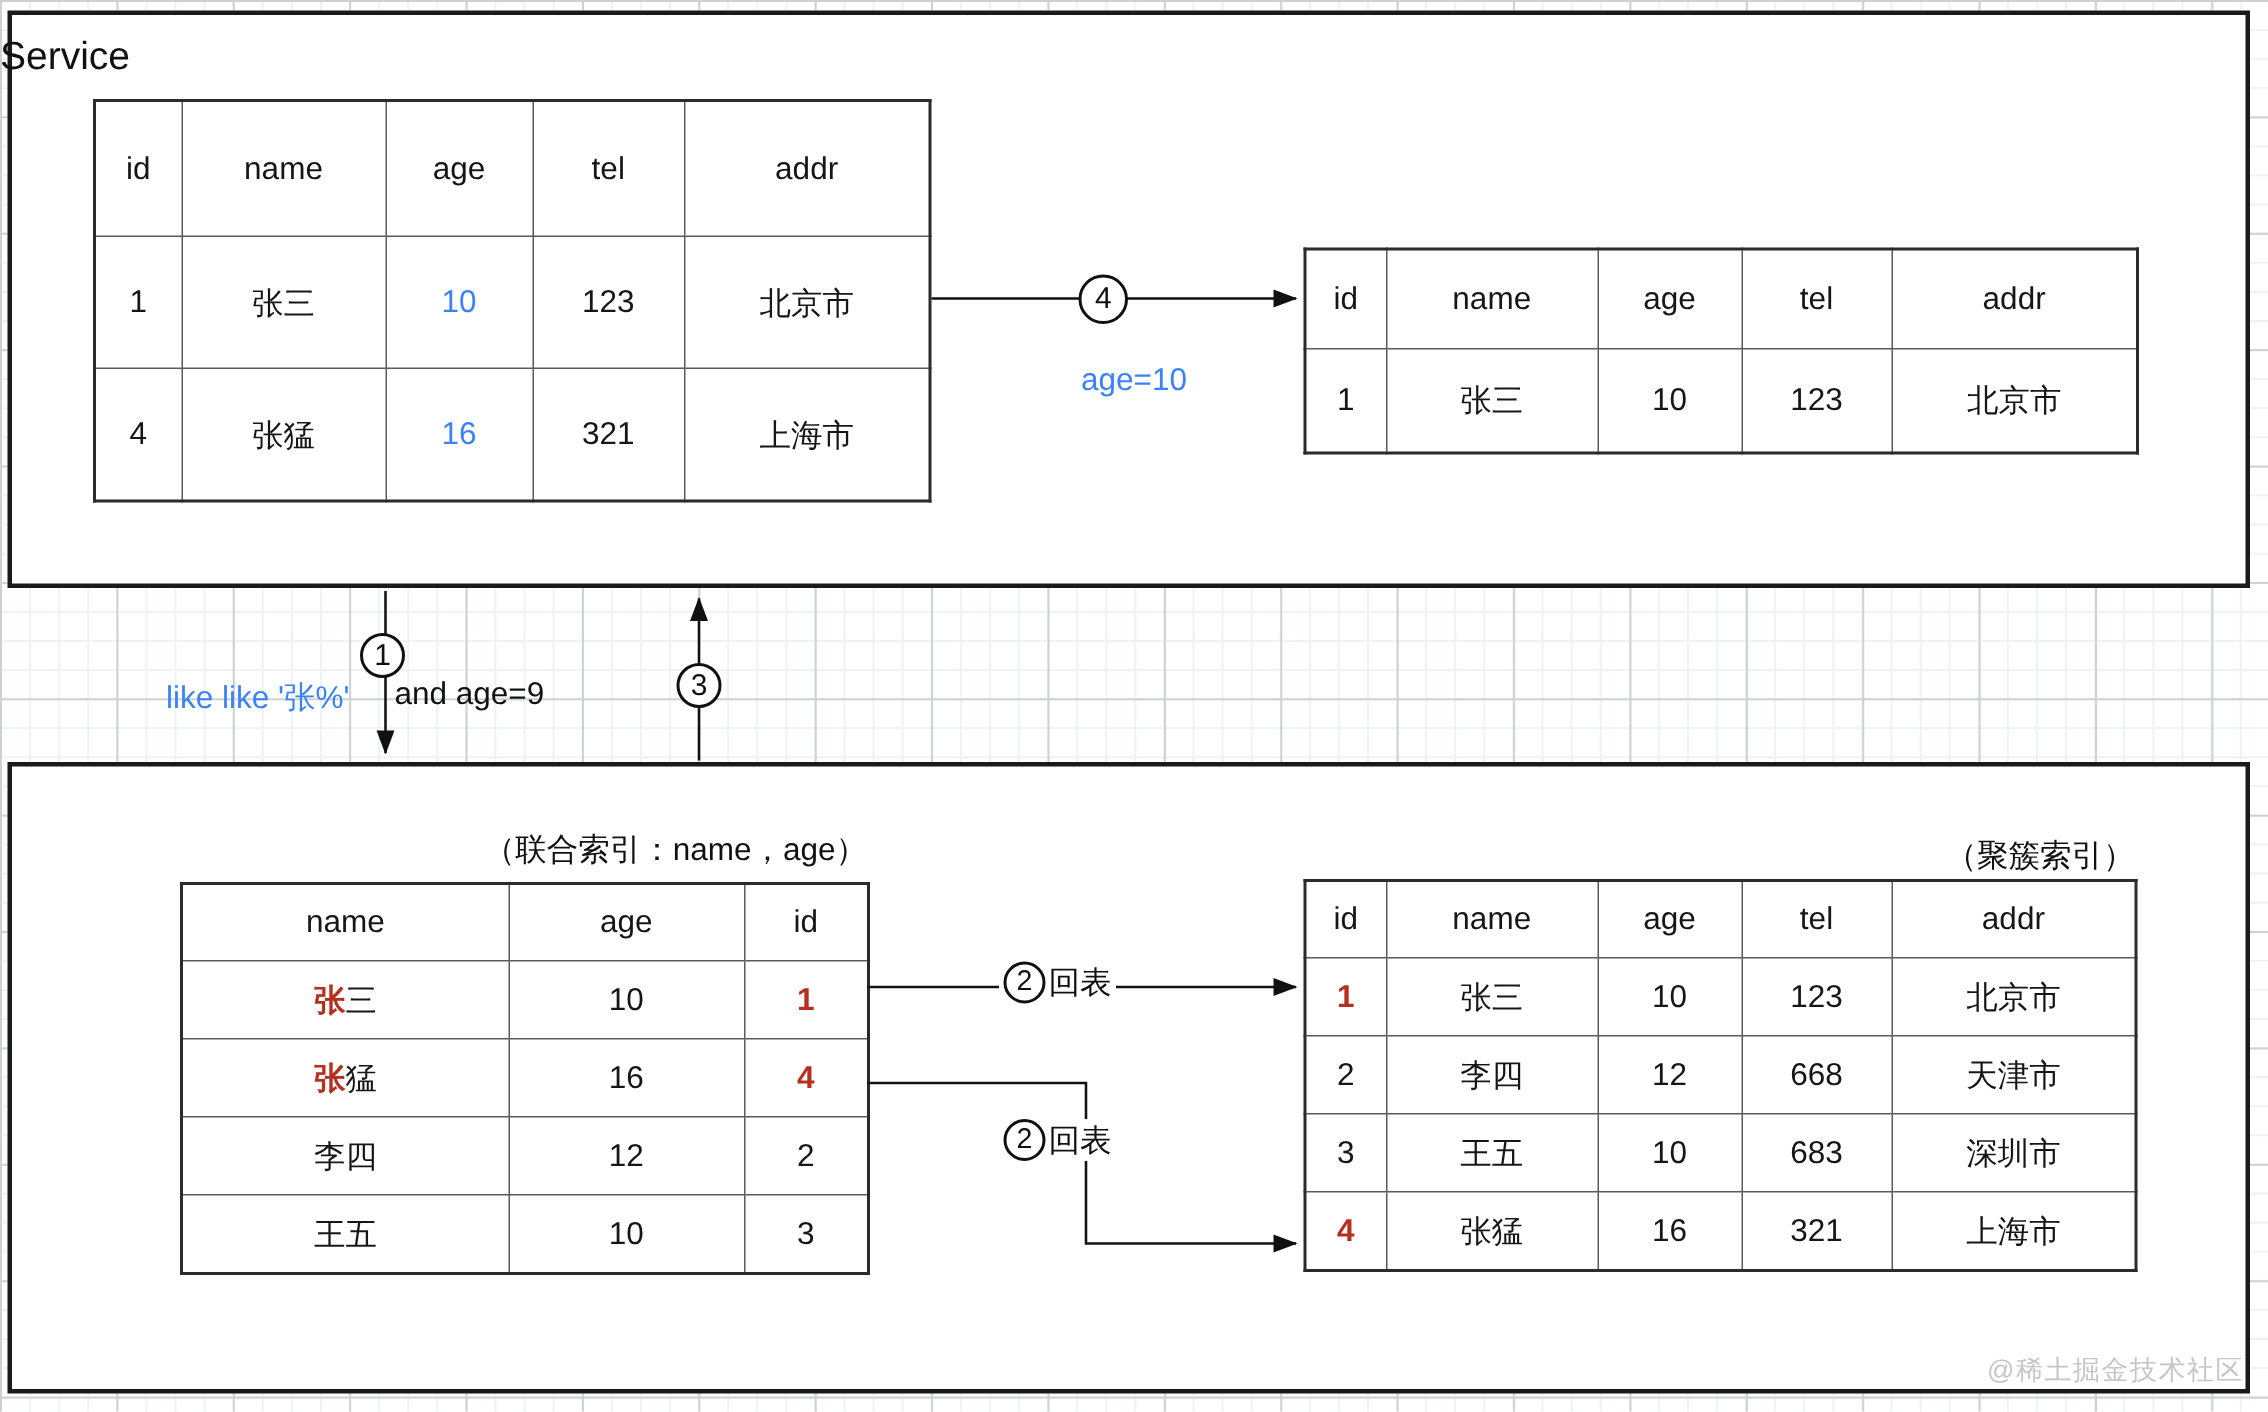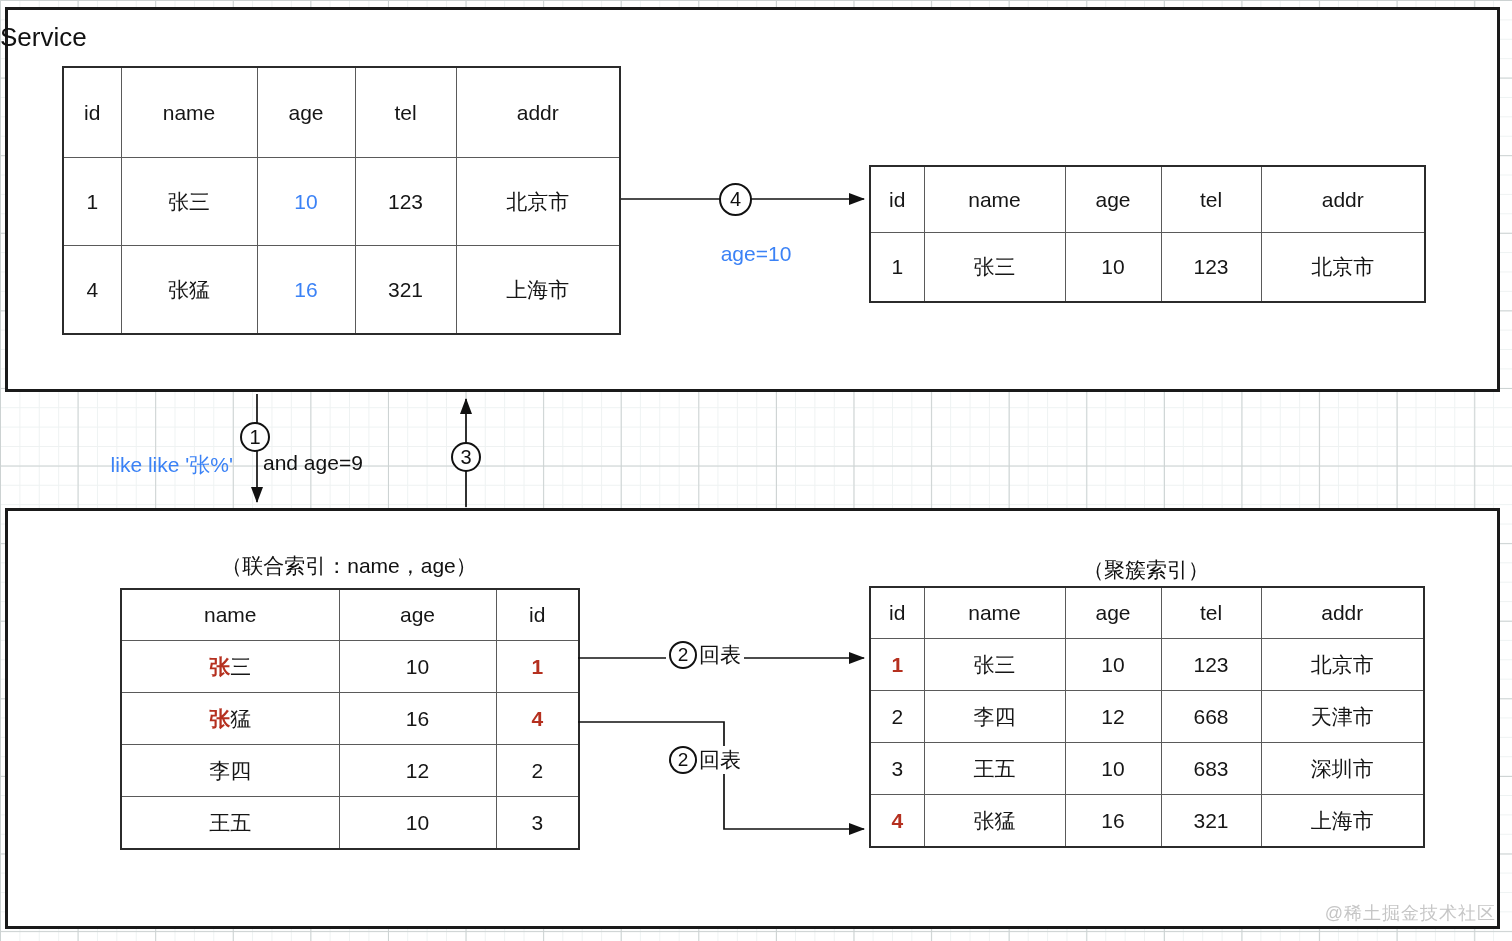--- a/index.html
+++ b/index.html
@@ -21,21 +21,21 @@
   th,td{border:1.5px solid #5a5a5a;text-align:center;vertical-align:middle;padding:0;
     font-weight:400;font-size:21px;color:#161616;overflow:hidden;}
   #t1{left:62px;top:66px;width:557px;}
   #t1 th{height:89px;} #t1 td{height:87px;}
   #t2{left:869px;top:165px;width:555px;}
   #t2 th{height:65px;} #t2 td{height:68px;}
   #t3{left:120px;top:588px;width:458px;}
   #t3 th{height:50px;} #t3 td{height:51px;}
   #t4{left:869px;top:586px;width:554px;}
   #t4 th{height:50px;} #t4 td{height:51px;}
-  .table-title{position:absolute;text-align:center;font-size:21px;color:#111;z-index:2;}
+  .table-title{position:absolute;text-align:right;font-size:21px;color:#111;z-index:2;}
   #t3-title{left:120px;top:552px;width:458px;}
   #t4-title{left:869px;top:556px;width:554px;}
   .blue{color:#3b82f6;}
   .red{color:#b5301f;font-weight:700;}
   #arrows{position:absolute;left:0;top:0;width:1512px;height:941px;z-index:3;pointer-events:none;}
   .circle-num{position:absolute;width:30px;height:30px;border:2px solid #111;border-radius:50%;
     background:#fff;display:flex;align-items:center;justify-content:center;
     font-size:20px;color:#111;z-index:4;box-sizing:border-box;}
   #c1{left:240px;top:422px;}
   #c3{left:451px;top:442px;}

